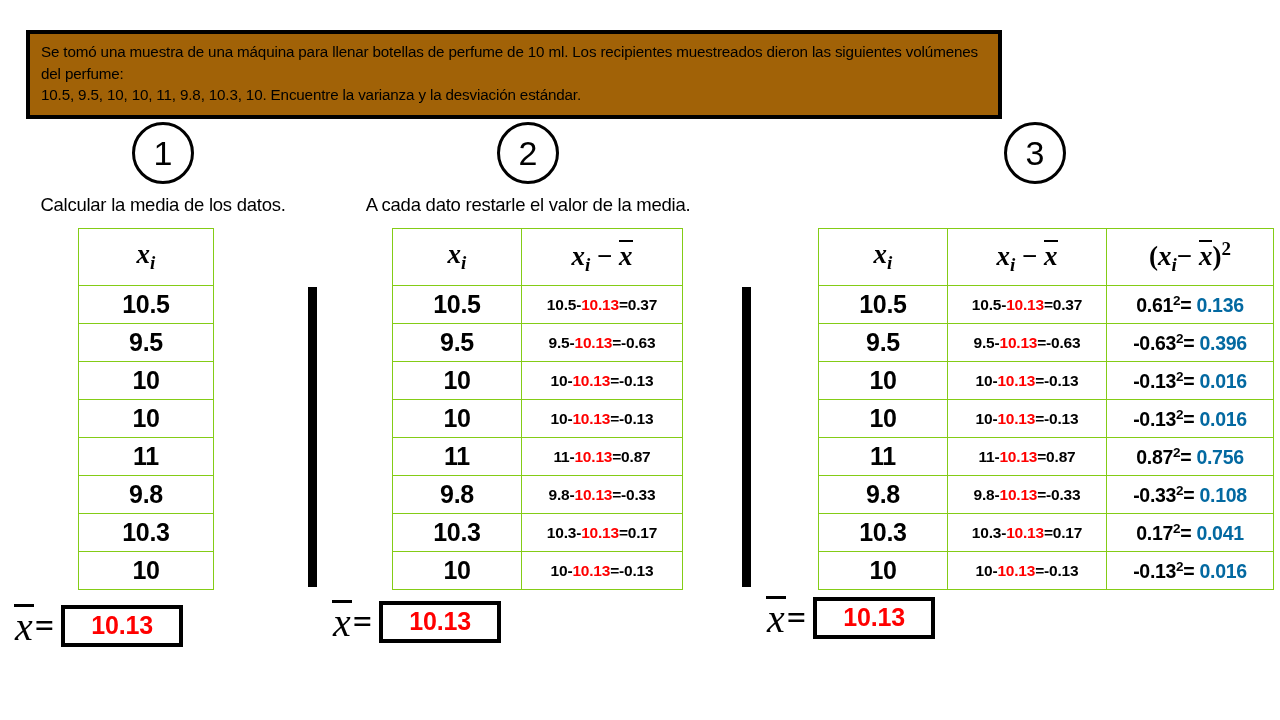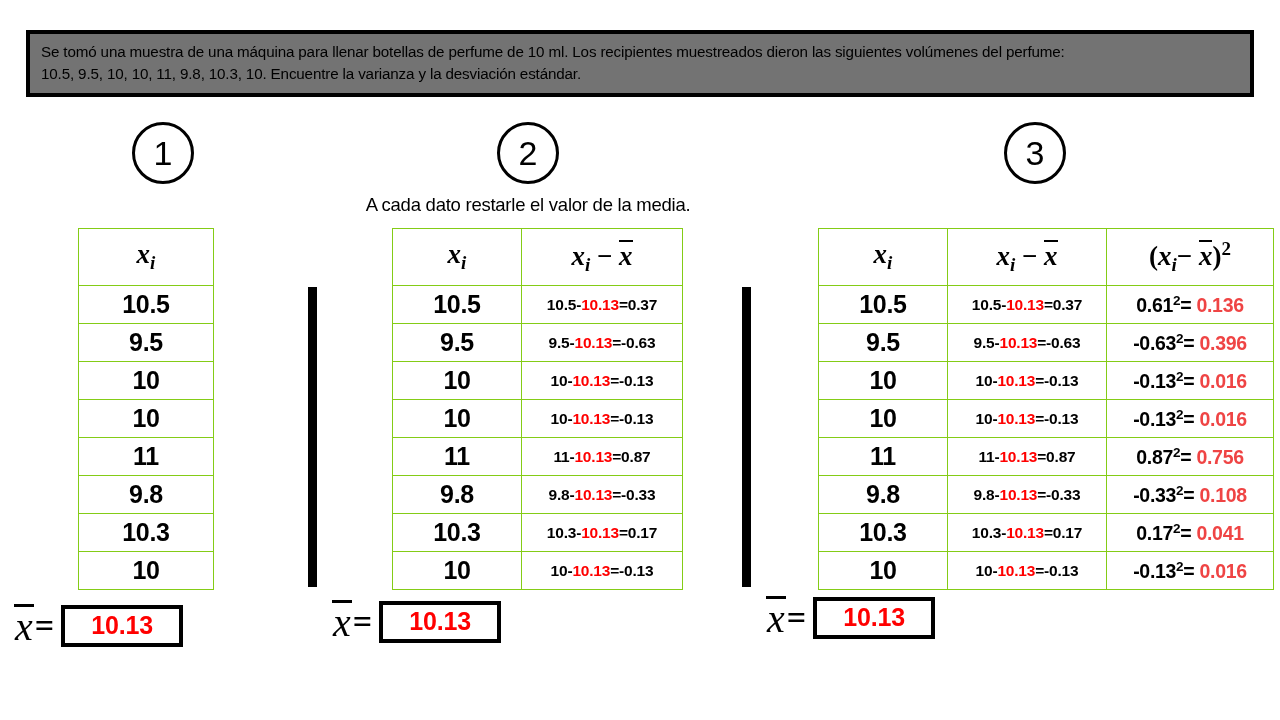--- a/index.html
+++ b/index.html
@@ -14,24 +14,24 @@
     color: #000000;
     overflow: hidden;
     position: relative;
   }
 
   
   #problem-box {
     position: absolute;
     left: 26px;
     top: 30px;
-    width: 1228px;
+    width: 976px;
     box-sizing: border-box;
     border: 4px solid #000;
-    background: #737373;
+    background: #a16207;
     padding: 7px 19px 9px 11px;
   }
   #problem-box .ptext {
     font-size: 15.2px;
     line-height: 1.42;
     letter-spacing: -0.15px;
     white-space: pre-line;
   }
 
   
@@ -124,21 +124,21 @@
     font-weight: bold;
     letter-spacing: -0.3px;
     white-space: nowrap;
     line-height: 1;
   }
   .sqcell .exp {
     font-size: 13.5px;
     vertical-align: super;
   }
   .red { color: #FF0000; }
-  .blue { color: #ef4444; }
+  .blue { color: #0369a1; }
 
   
   .vbar {
     position: absolute;
     width: 9px;
     background: #000;
   }
 
   
   .mean-group {
@@ -188,20 +188,21 @@
 </head>
 <body>
 
 <div id="problem-box">
   <div class="ptext">Se tomó una muestra de una máquina para llenar botellas de perfume de 10 ml. Los recipientes muestreados dieron las siguientes volúmenes del perfume:
 10.5, 9.5, 10, 10, 11, 9.8, 10.3, 10. Encuentre la varianza y la desviación estándar.</div>
 </div>
 
 <div class="step-col" style="left:8px; width:310px;">
   <div class="circle-num">1</div>
+  <div class="step-caption">Calcular la media de los datos.</div>
 </div>
 
 <table class="calc-table" style="left:78px; top:228px; width:134px;">
   <tbody>
       <tr class="head-row">
     <td style="width:134px;">
       <span class="hdr"><span style="font-style:italic;">x</span><span class="sub">i</span></span>
     </td>
   </tr>
   <tr>

